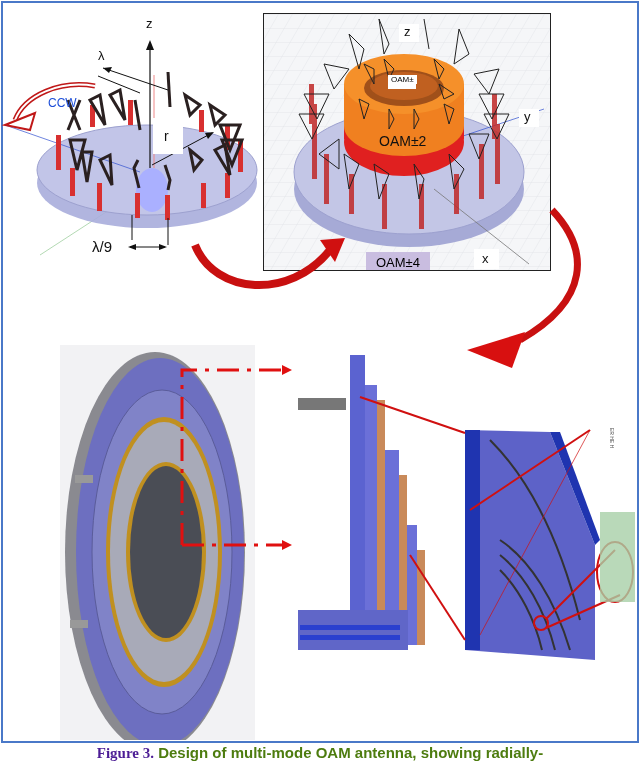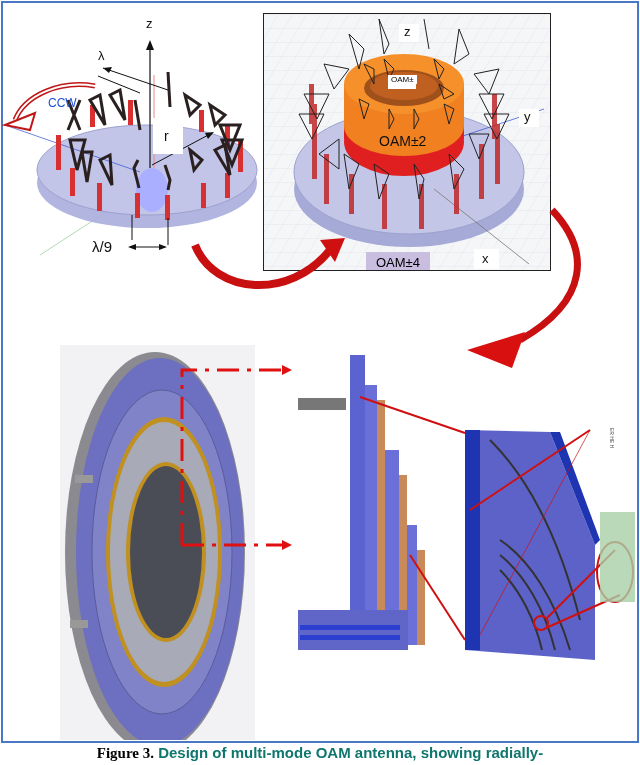--- a/index.html
+++ b/index.html
@@ -2,22 +2,22 @@
 <html><head>
 <meta charset="utf-8">
 <style>
   html,body{margin:0;padding:0;background:#fff;}
   body{width:640px;height:765px;position:relative;overflow:hidden;font-family:"Liberation Sans",sans-serif;}
   .frame{position:absolute;left:1px;top:1px;width:634px;height:738px;border:2px solid #4a78c8;box-sizing:content-box;}
   .abs{position:absolute;}
   svg{position:absolute;left:0;top:0;}
   .lbl{position:absolute;font-size:13px;color:#111;font-family:"Liberation Sans",sans-serif;}
   .caption{position:absolute;left:0;top:744px;width:640px;text-align:center;white-space:nowrap;font-size:15px;}
-  .caption .fig{font-family:"Liberation Serif",serif;color:#000000;font-weight:bold;margin-top:12px;}
-  .caption .txt{font-family:"Liberation Sans",sans-serif;font-weight:bold;color:#0f766e;}
+  .caption .fig{font-family:"Liberation Serif",serif;color:#4c1d95;font-weight:bold;margin-top:12px;}
+  .caption .txt{font-family:"Liberation Sans",sans-serif;font-weight:bold;color:#4d7c0f;}
   .inset{position:absolute;left:263px;top:13px;width:286px;height:256px;border:1.5px solid #222;background:#f5f6f8;overflow:hidden;}
   .boxlbl{position:absolute;background:#fff;font-size:13px;padding:0 3px;}
 </style>
 </head>
 <body>
 
 <div class="frame"></div>
 
 <div class="abs" style="left:0;top:0;width:260px;height:300px;">
   <svg width="260" height="300" viewBox="0 0 260 300">

